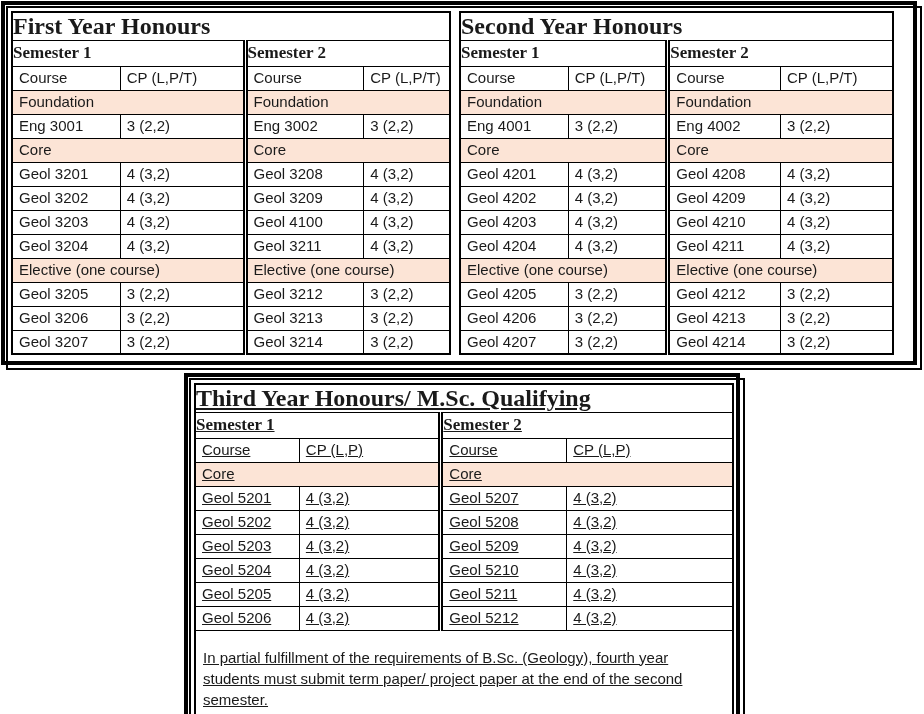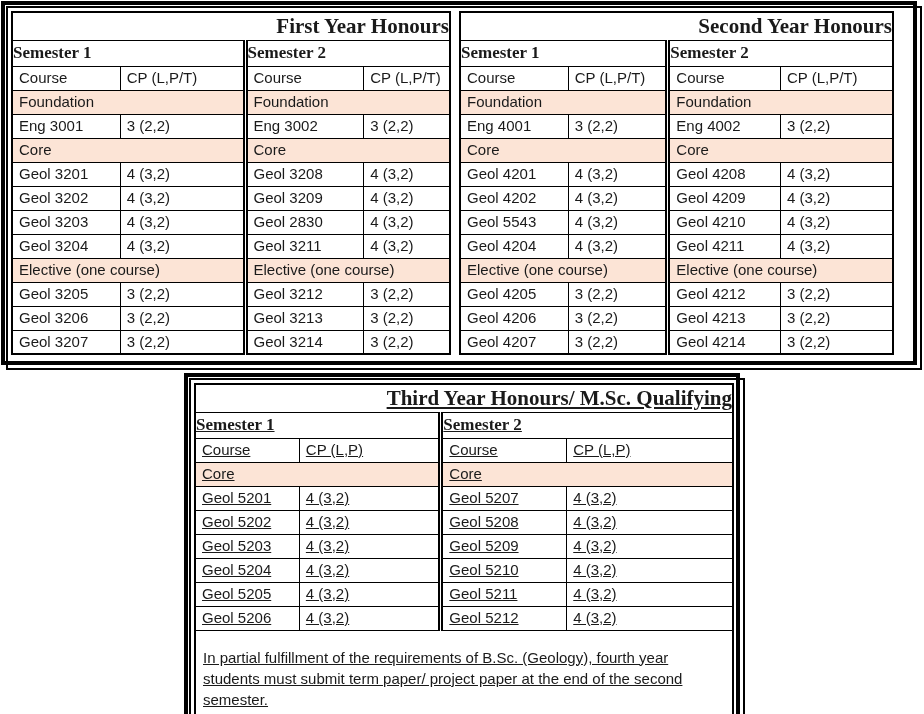--- a/index.html
+++ b/index.html
@@ -37,23 +37,23 @@
   #table-third  { width: 540px; text-decoration: underline; }
 
   th, td {
     border: 1.5px solid #000;
     overflow: hidden;
     white-space: nowrap;
   }
   .row-title th {
     font-family: "Liberation Serif", serif;
     font-weight: 700;
-    font-size: 21px;
+    font-size: 24px;
     height: 28px;
-    text-align: right;
+    text-align: left;
     line-height: 1.1;
     margin-top: 46px;
   }
   .row-sem th {
     font-family: "Liberation Serif", serif;
     font-weight: 700;
     font-size: 17px;
     height: 26px;
     text-align: left;
     line-height: 1.1;
@@ -125,21 +125,21 @@
         </tr>
         <tr>
           <td>Geol 3202</td>
           <td>4 (3,2)</td>
           <td class="sem-div">Geol 3209</td>
           <td>4 (3,2)</td>
         </tr>
         <tr>
           <td>Geol 3203</td>
           <td>4 (3,2)</td>
-          <td class="sem-div">Geol 2830</td>
+          <td class="sem-div">Geol 4100</td>
           <td>4 (3,2)</td>
         </tr>
         <tr>
           <td>Geol 3204</td>
           <td>4 (3,2)</td>
           <td class="sem-div">Geol 3211</td>
           <td>4 (3,2)</td>
         </tr>
         <tr>
           <td class="section" colspan="2">Elective (one course)</td>
@@ -209,21 +209,21 @@
           <td class="sem-div">Geol 4208</td>
           <td>4 (3,2)</td>
         </tr>
         <tr>
           <td>Geol 4202</td>
           <td>4 (3,2)</td>
           <td class="sem-div">Geol 4209</td>
           <td>4 (3,2)</td>
         </tr>
         <tr>
-          <td>Geol 5543</td>
+          <td>Geol 4203</td>
           <td>4 (3,2)</td>
           <td class="sem-div">Geol 4210</td>
           <td>4 (3,2)</td>
         </tr>
         <tr>
           <td>Geol 4204</td>
           <td>4 (3,2)</td>
           <td class="sem-div">Geol 4211</td>
           <td>4 (3,2)</td>
         </tr>

